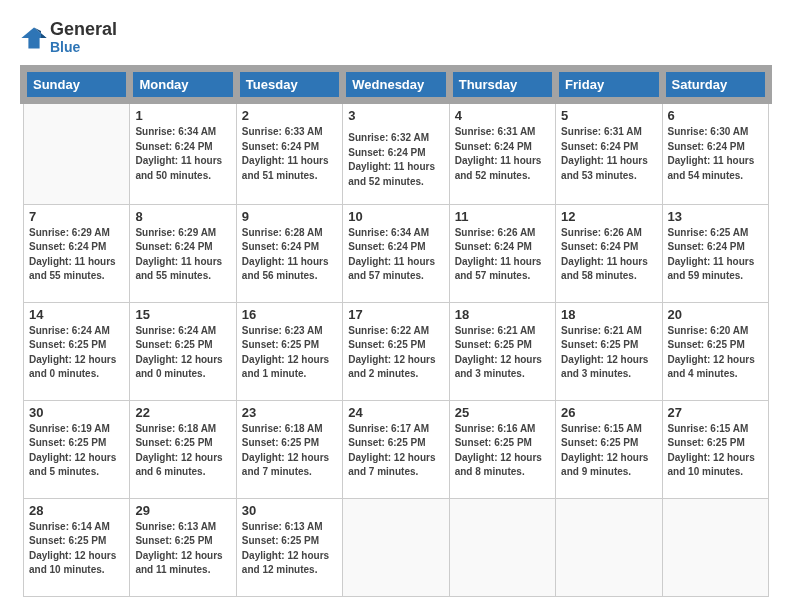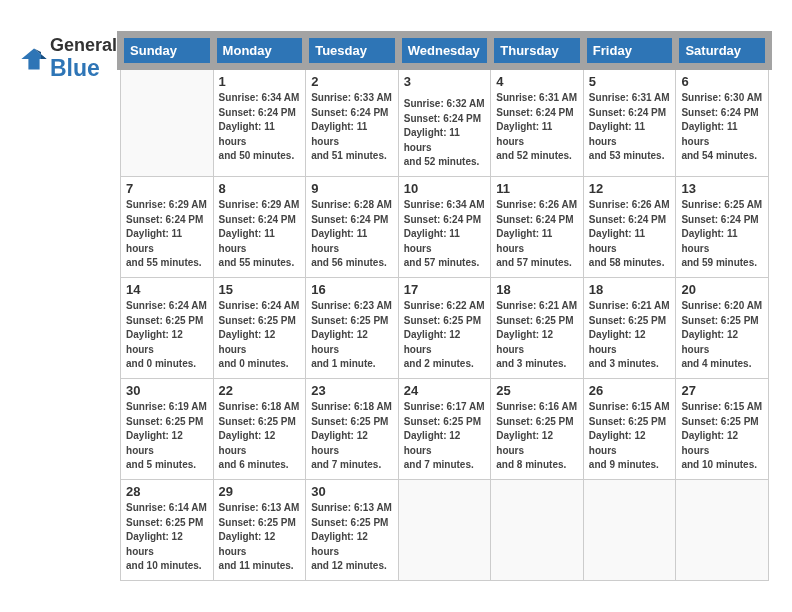--- a/index.html
+++ b/index.html
@@ -6,23 +6,23 @@
     body {
       width: 792px;
       height: 612px;
       font-family: Arial, sans-serif;
       background: #fff;
       overflow: hidden;
     }
     .page {
       width: 792px;
       height: 612px;
-      padding: 31px 20px;
+      padding: 15px 20px;
       display: flex;
-      flex-direction: row;
+      flex-direction: column;
     }
     .header {
       display: flex;
       align-items: flex-start;
       justify-content: space-between;
       margin-bottom: 10px;
     }
     .logo {
       display: flex;
       align-items: center;
@@ -91,21 +91,21 @@
     <div class="logo">
       <svg class="logo-icon" viewBox="0 0 40 40">
         <rect x="0" y="0" width="40" height="40" fill="white"></rect>
         <polygon points="20,5 38,20 28,20 28,35 12,35 12,20 2,20" fill="#2e75b6"></polygon>
         <polygon points="20,5 38,20 30,20 30,10" fill="#1a4f80"></polygon>
       </svg>
       <div>
         <div style="font-size:18px;font-weight:bold;color:#333;line-height:1.1;">
           <span style="color:#333;">General</span>
         </div>
-        <div style="font-size:23px;font-weight:bold;color:#2e75b6;line-height:1.1;">Blue</div>
+        <div style="font-size:14px;font-weight:bold;color:#2e75b6;line-height:1.1;">Blue</div>
       </div>
     </div>
     <div class="title-area">
       <div class="month-title"></div>
       <div class="location"></div>
     </div>
   </div>
 
   <table class="calendar">
     <thead>

